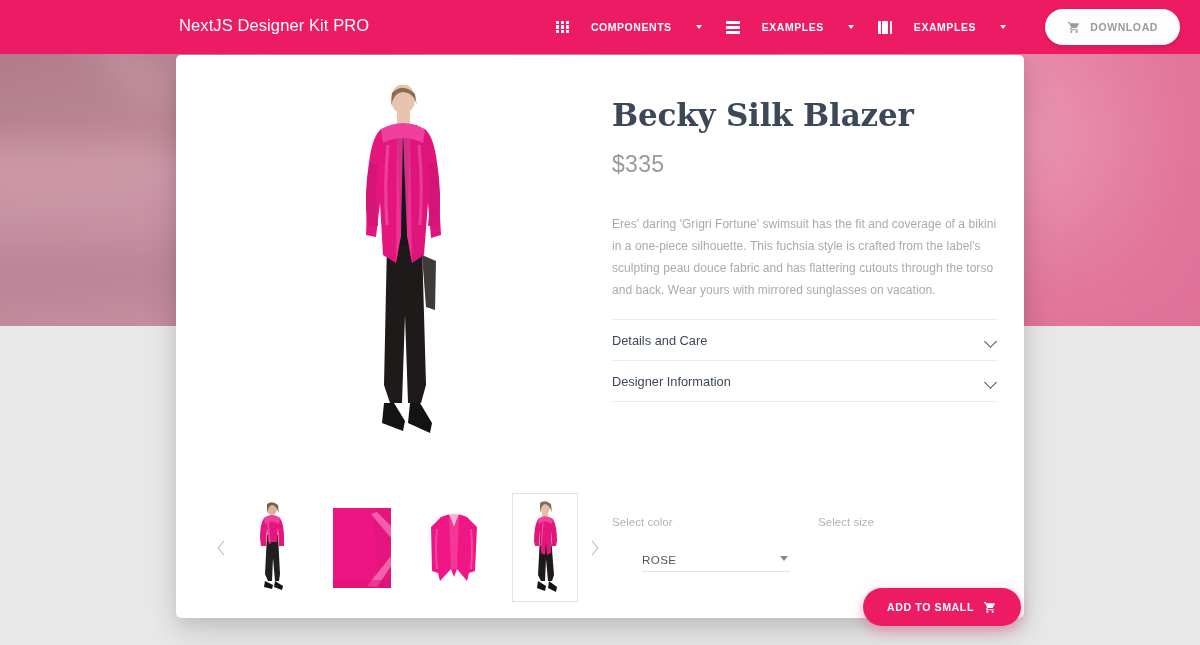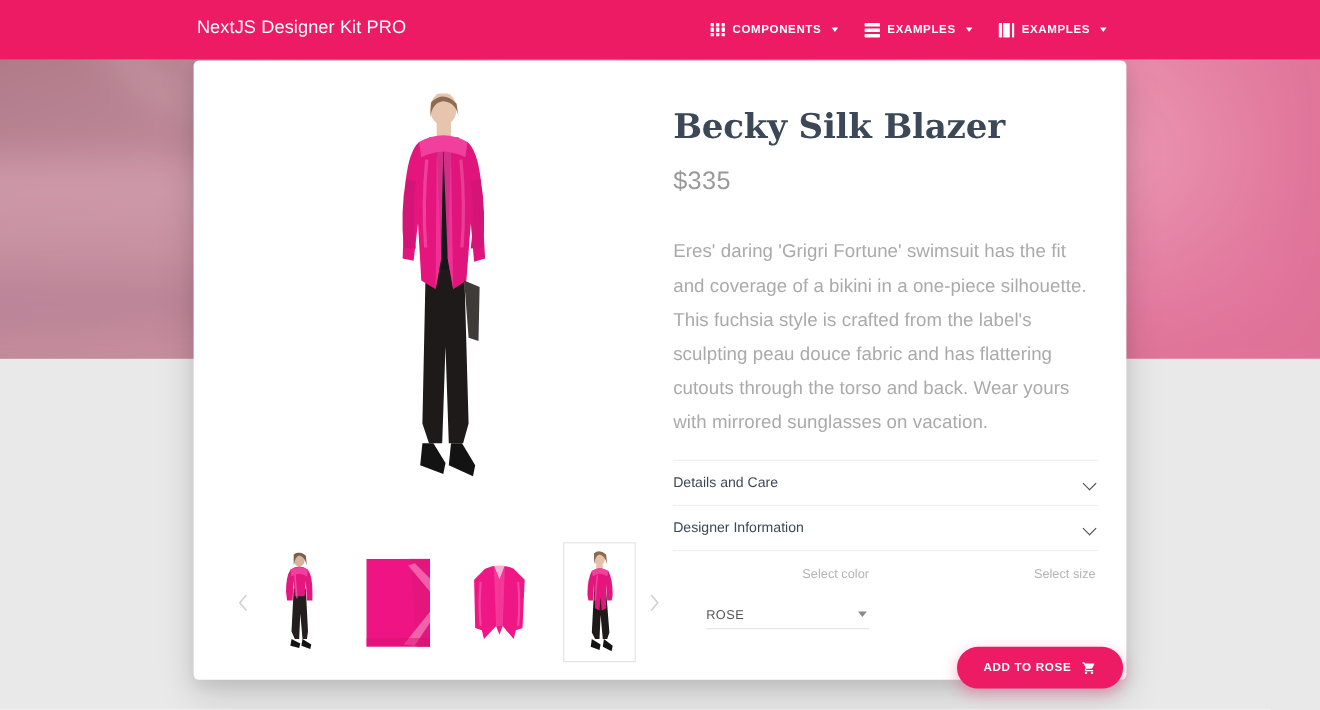--- a/index.html
+++ b/index.html
@@ -66,21 +66,21 @@
   }
   .brand {
     position: absolute; left: 179px; top: 16px;
     font-size: 16.5px; color: #fff; letter-spacing: .1px;
   }
   .nav-right {
     position: absolute; right: 194px; top: 0; height: 54px;
     display: flex; align-items: center; gap: 24px;
   }
   .nav-item {
-    display: flex; align-items: center; gap: 7px;
+    display: flex; align-items: center; gap: 22px;
     color: #fff; font-size: 10.5px; font-weight: bold; letter-spacing: .55px;
     cursor: pointer; white-space: nowrap;
   }
   .nav-caret {
     width: 0; height: 0; margin-left: 2px;
     border-left: 3.5px solid transparent; border-right: 3.5px solid transparent;
     border-top: 4px solid #fff;
   }
   
   .ic-apps { width: 13px; height: 13px; display: grid; grid-template-columns: repeat(3,1fr); grid-template-rows: repeat(3,1fr); gap: 1.6px; }
@@ -163,27 +163,27 @@
   .chev { width: 13px; height: 13px; position: relative; }
   .chev::before {
     content: ""; position: absolute; left: 1px; top: 3px;
     width: 8px; height: 8px;
     border-right: 1.8px solid #4a4a4a; border-bottom: 1.8px solid #4a4a4a;
     transform: rotate(45deg);
   }
   .chev.up::before { top: 5px; transform: rotate(-135deg); }
   .acc-body {
     padding: 2px 0 18px 0;
-    font-size: 17px; line-height: 1.82; color: #aaaaaa; letter-spacing: .05px;
+    font-size: 12px; line-height: 1.82; color: #aaaaaa; letter-spacing: .05px;
   }
 
   .options { position: absolute; left: 436px; top: 460px; width: 412px; }
   .opt-row { display: flex; gap: 0; }
   .opt-field { width: 186px; margin-right: 28px; }
-  .opt-label { font-size: 11.6px; color: #b4b4b4; margin-bottom: 19px; text-align: right; }
+  .opt-label { font-size: 11.6px; color: #b4b4b4; margin-bottom: 19px; }
   .select {
     position: relative; height: 25px; border-bottom: 1px solid #e3e3e3;
     display: flex; align-items: center; cursor: pointer; margin-left: 30px;
   }
   .select-value { font-size: 11.6px; color: #555; letter-spacing: .4px; }
   .select-caret {
     position: absolute; right: 2px; top: 9px;
     width: 0; height: 0;
     border-left: 4.5px solid transparent; border-right: 4.5px solid transparent;
     border-top: 5px solid #8a8a8a;
@@ -252,20 +252,26 @@
           <i></i>
             <i></i>
             <i></i>
         </span>
         <span>EXAMPLES</span>
         <span class="nav-caret"></span>
       </div>
 
     </div>
 
+    <button class="download-btn">
+      <svg class="cart-svg" width="14" height="13" viewBox="0 0 24 24" fill="#9b9b9b">
+        <path d="M7 18c-1.1 0-2 .9-2 2s.9 2 2 2 2-.9 2-2-.9-2-2-2zM1 2v2h2l3.6 7.6-1.35 2.45c-.16.28-.25.61-.25.95 0 1.1.9 2 2 2h12v-2H7.42c-.14 0-.25-.11-.25-.25l.03-.12.9-1.63h7.45c.75 0 1.41-.41 1.75-1.03l3.58-6.49A1 1 0 0 0 20 4H5.21l-.94-2H1zm16 16c-1.1 0-2 .9-2 2s.9 2 2 2 2-.9 2-2-.9-2-2-2z"></path>
+      </svg>
+      <span>DOWNLOAD</span>
+    </button>
   </div>
 
   <div class="card">
     <div class="card-inner">
 
       <div class="gallery">
         <div class="main-photo">
           <svg class="model-svg" width="200" height="380" viewBox="0 0 200 380">
 
             <path d="M83 158 L80 300 L86 318 L98 318 L101 230 L104 318 L117 318 L122 300 L118 158 Z" fill="#1d1a19"></path>
@@ -404,21 +410,21 @@
               <span class="select-caret"></span>
             </div>
           </div>
           <div class="opt-field">
             <div class="opt-label">Select size</div>
           </div>
         </div>
 
         <div class="cart-row">
           <button class="add-cart">
-            <span>ADD TO ROSE</span>
+            <span>ADD TO SMALL</span>
             <svg width="14" height="13" viewBox="0 0 24 24" fill="#fff">
               <path d="M7 18c-1.1 0-2 .9-2 2s.9 2 2 2 2-.9 2-2-.9-2-2-2zM1 2v2h2l3.6 7.6-1.35 2.45c-.16.28-.25.61-.25.95 0 1.1.9 2 2 2h12v-2H7.42c-.14 0-.25-.11-.25-.25l.03-.12.9-1.63h7.45c.75 0 1.41-.41 1.75-1.03l3.58-6.49A1 1 0 0 0 20 4H5.21l-.94-2H1zm16 16c-1.1 0-2 .9-2 2s.9 2 2 2 2-.9 2-2-.9-2-2-2z"></path>
             </svg>
           </button>
         </div>
       </div>
 
     </div>
   </div>
 

